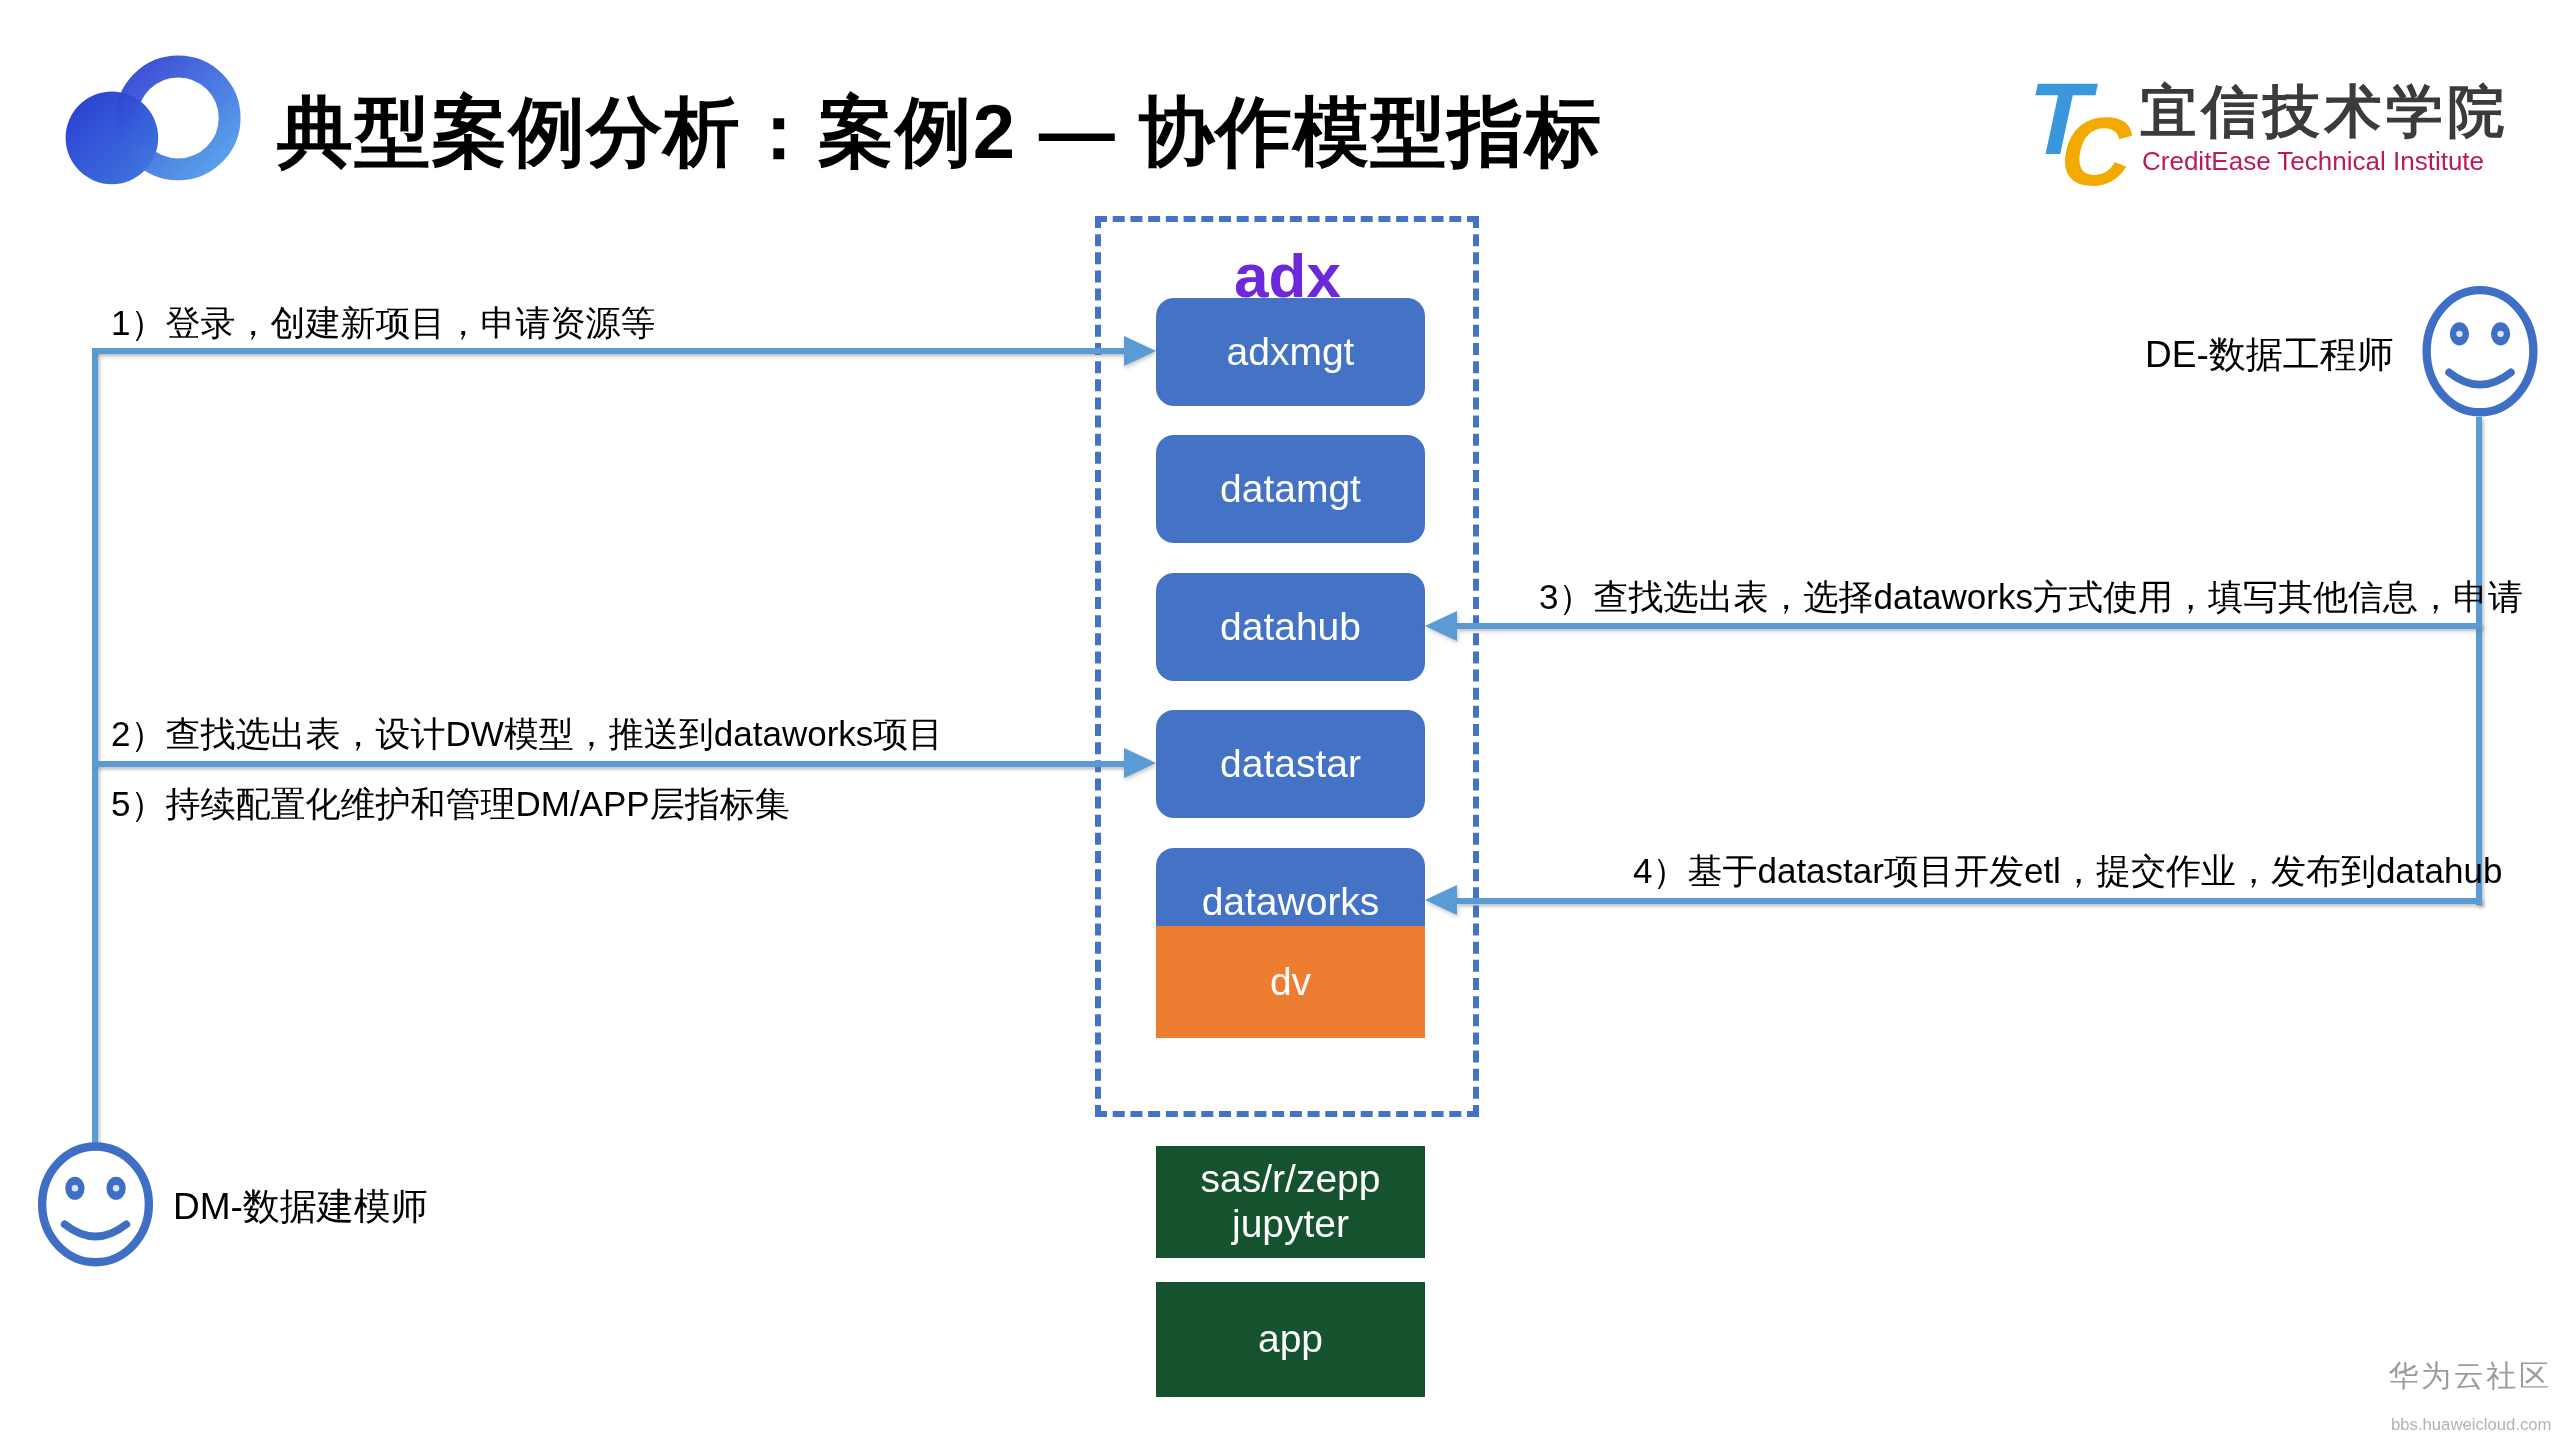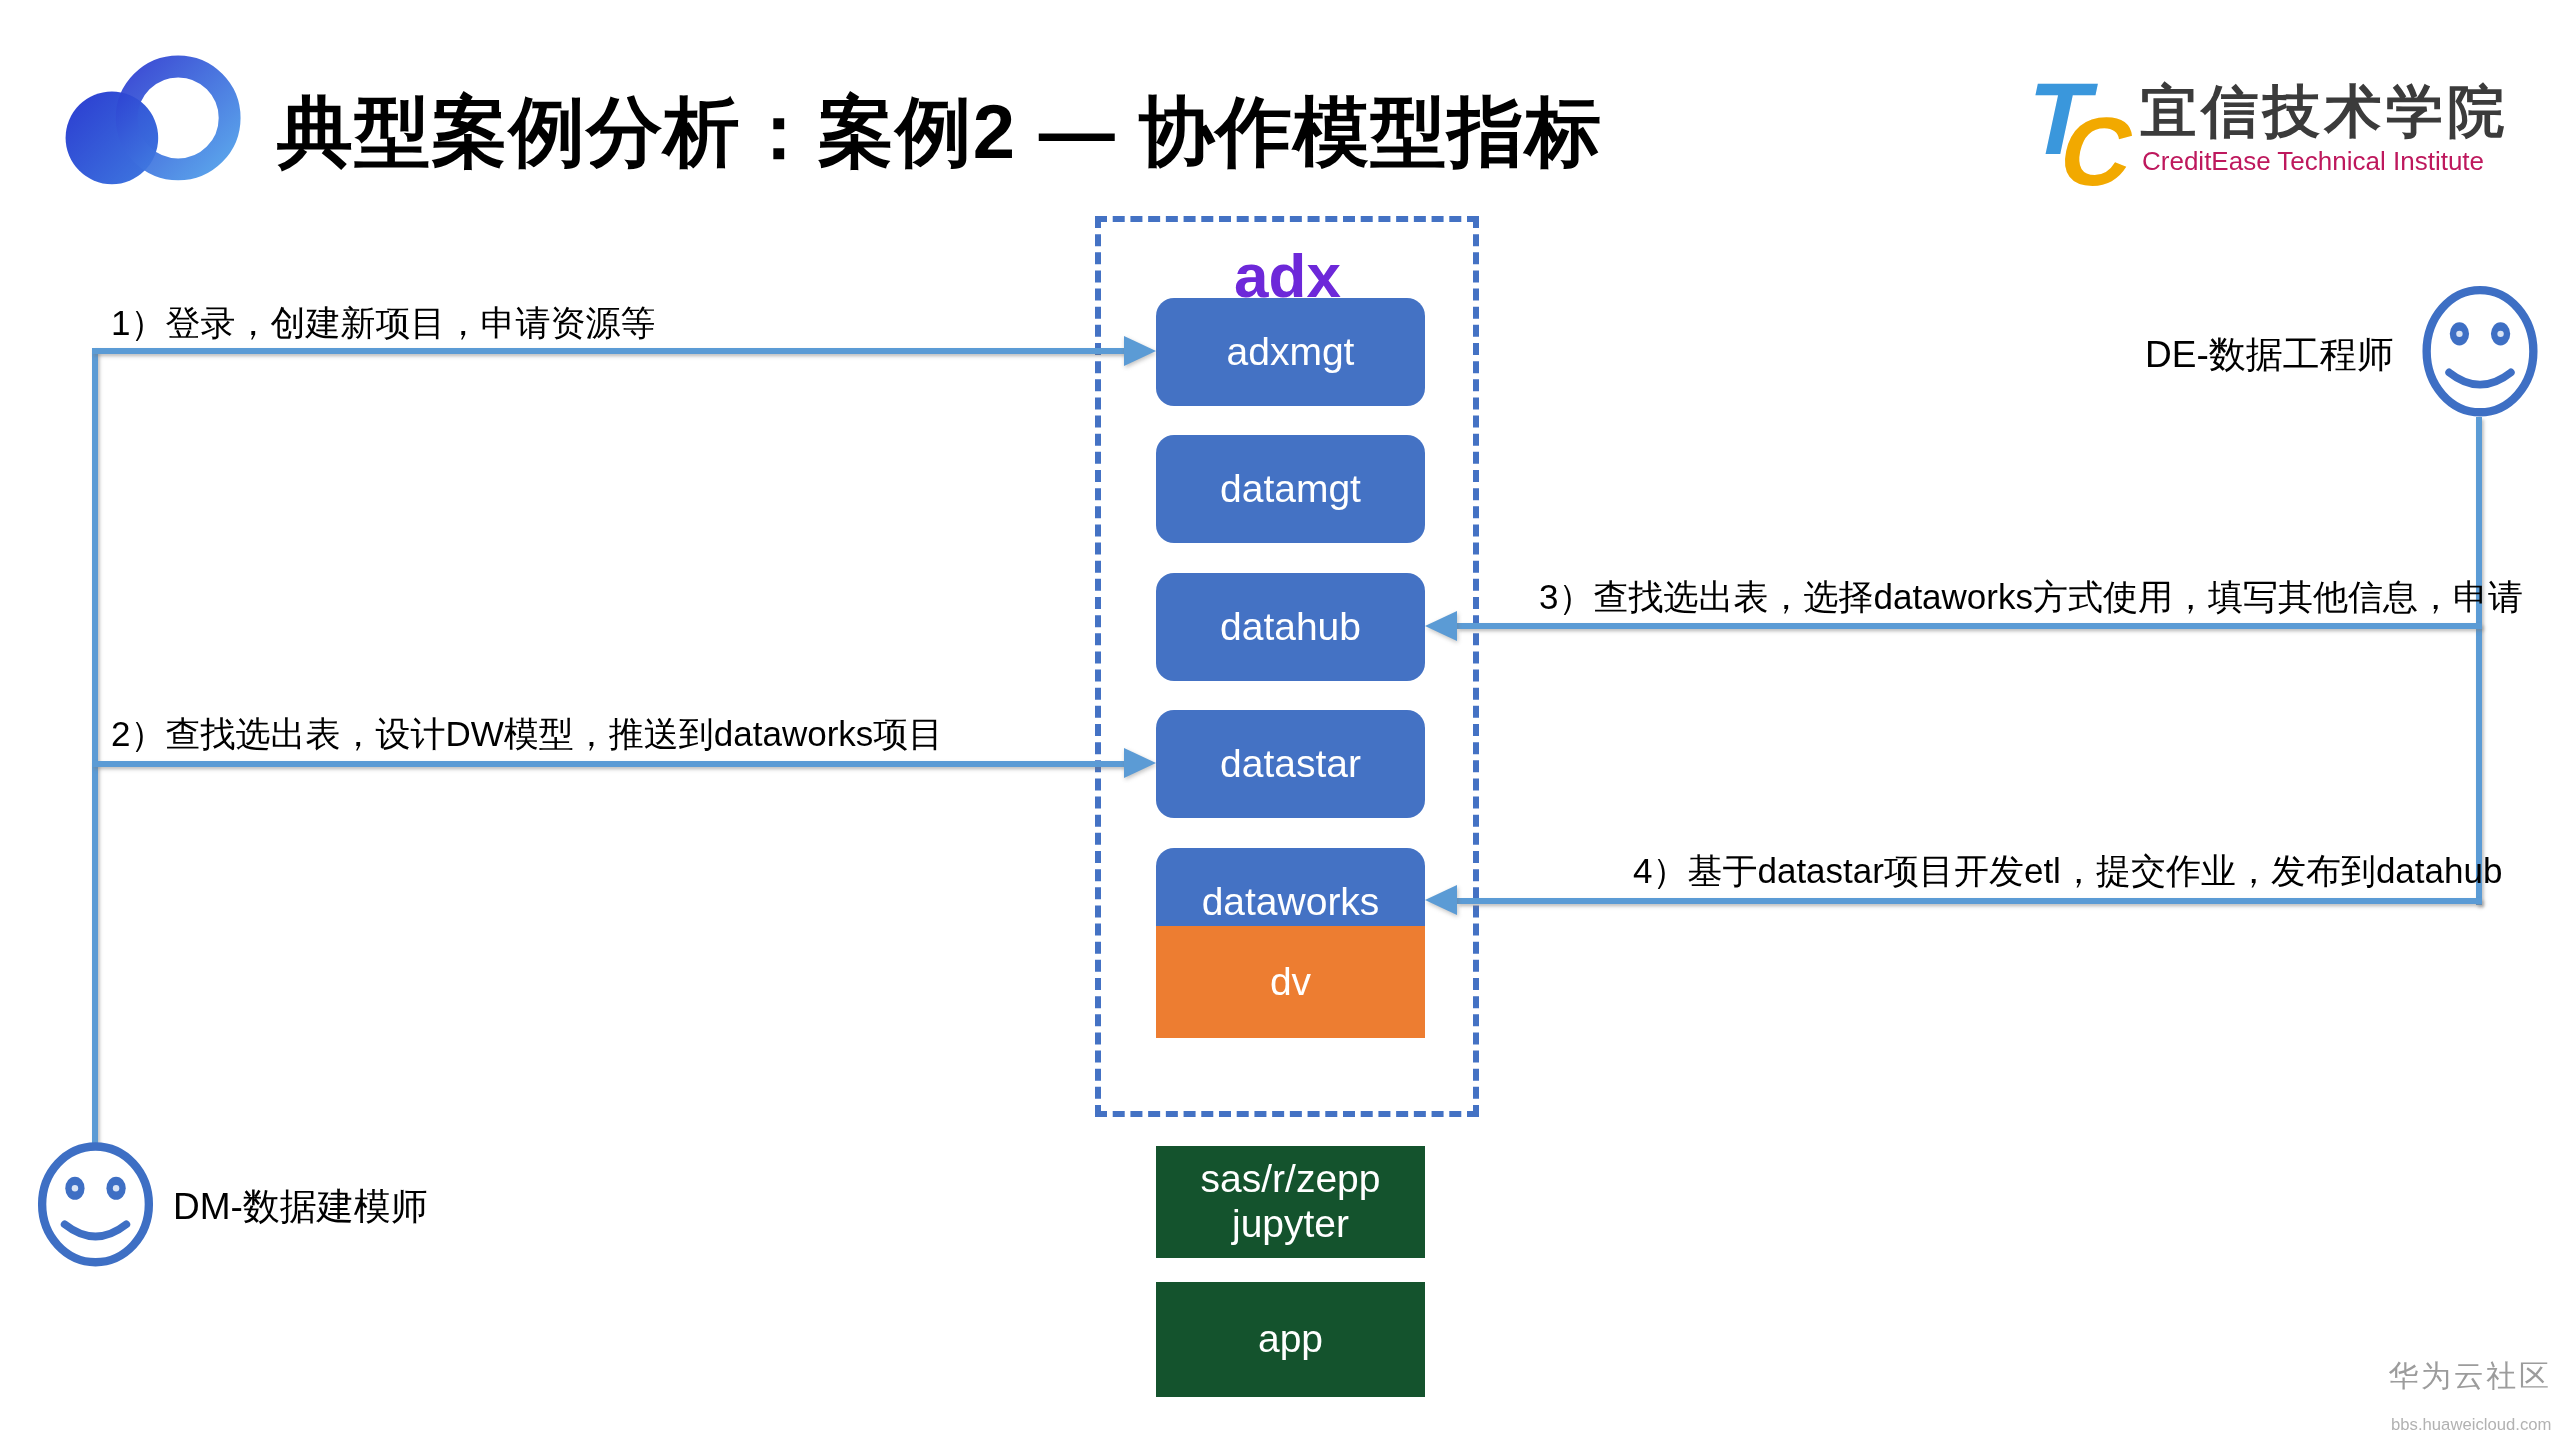--- a/index.html
+++ b/index.html
@@ -136,20 +136,21 @@
     <span>jupyter</span>
   </div>
   <div class="node node-gray n-app">
     <span>app</span>
   </div>
 
   <div class="annot a1">1）登录，创建新项目，申请资源等</div>
   <div class="annot a2">2）查找选出表，设计DW模型，推送到dataworks项目</div>
   <div class="annot a3">3）查找选出表，选择dataworks方式使用，填写其他信息，申请</div>
   <div class="annot a4">4）基于datastar项目开发etl，提交作业，发布到datahub</div>
+  <div class="annot a5">5）持续配置化维护和管理DM/APP层指标集</div>
 
   <div class="actor-label de-label">DE-数据工程师</div>
   <svg class="face" style="left:2420px;top:285px;" width="120" height="135" viewBox="0 0 186 210">
     <ellipse cx="93" cy="103" rx="83" ry="95" fill="#ffffff" stroke="#3E6FC4" stroke-width="13"></ellipse>
     <ellipse cx="61" cy="76" rx="15" ry="18" fill="#3E6FC4"></ellipse>
     <circle cx="61" cy="76" r="5" fill="#d9e4f5"></circle>
     <ellipse cx="125" cy="76" rx="15" ry="18" fill="#3E6FC4"></ellipse>
     <circle cx="125" cy="76" r="5" fill="#d9e4f5"></circle>
     <path d="M45 136 Q93 174 141 136" fill="none" stroke="#3E6FC4" stroke-width="12" stroke-linecap="round"></path>
   </svg>

